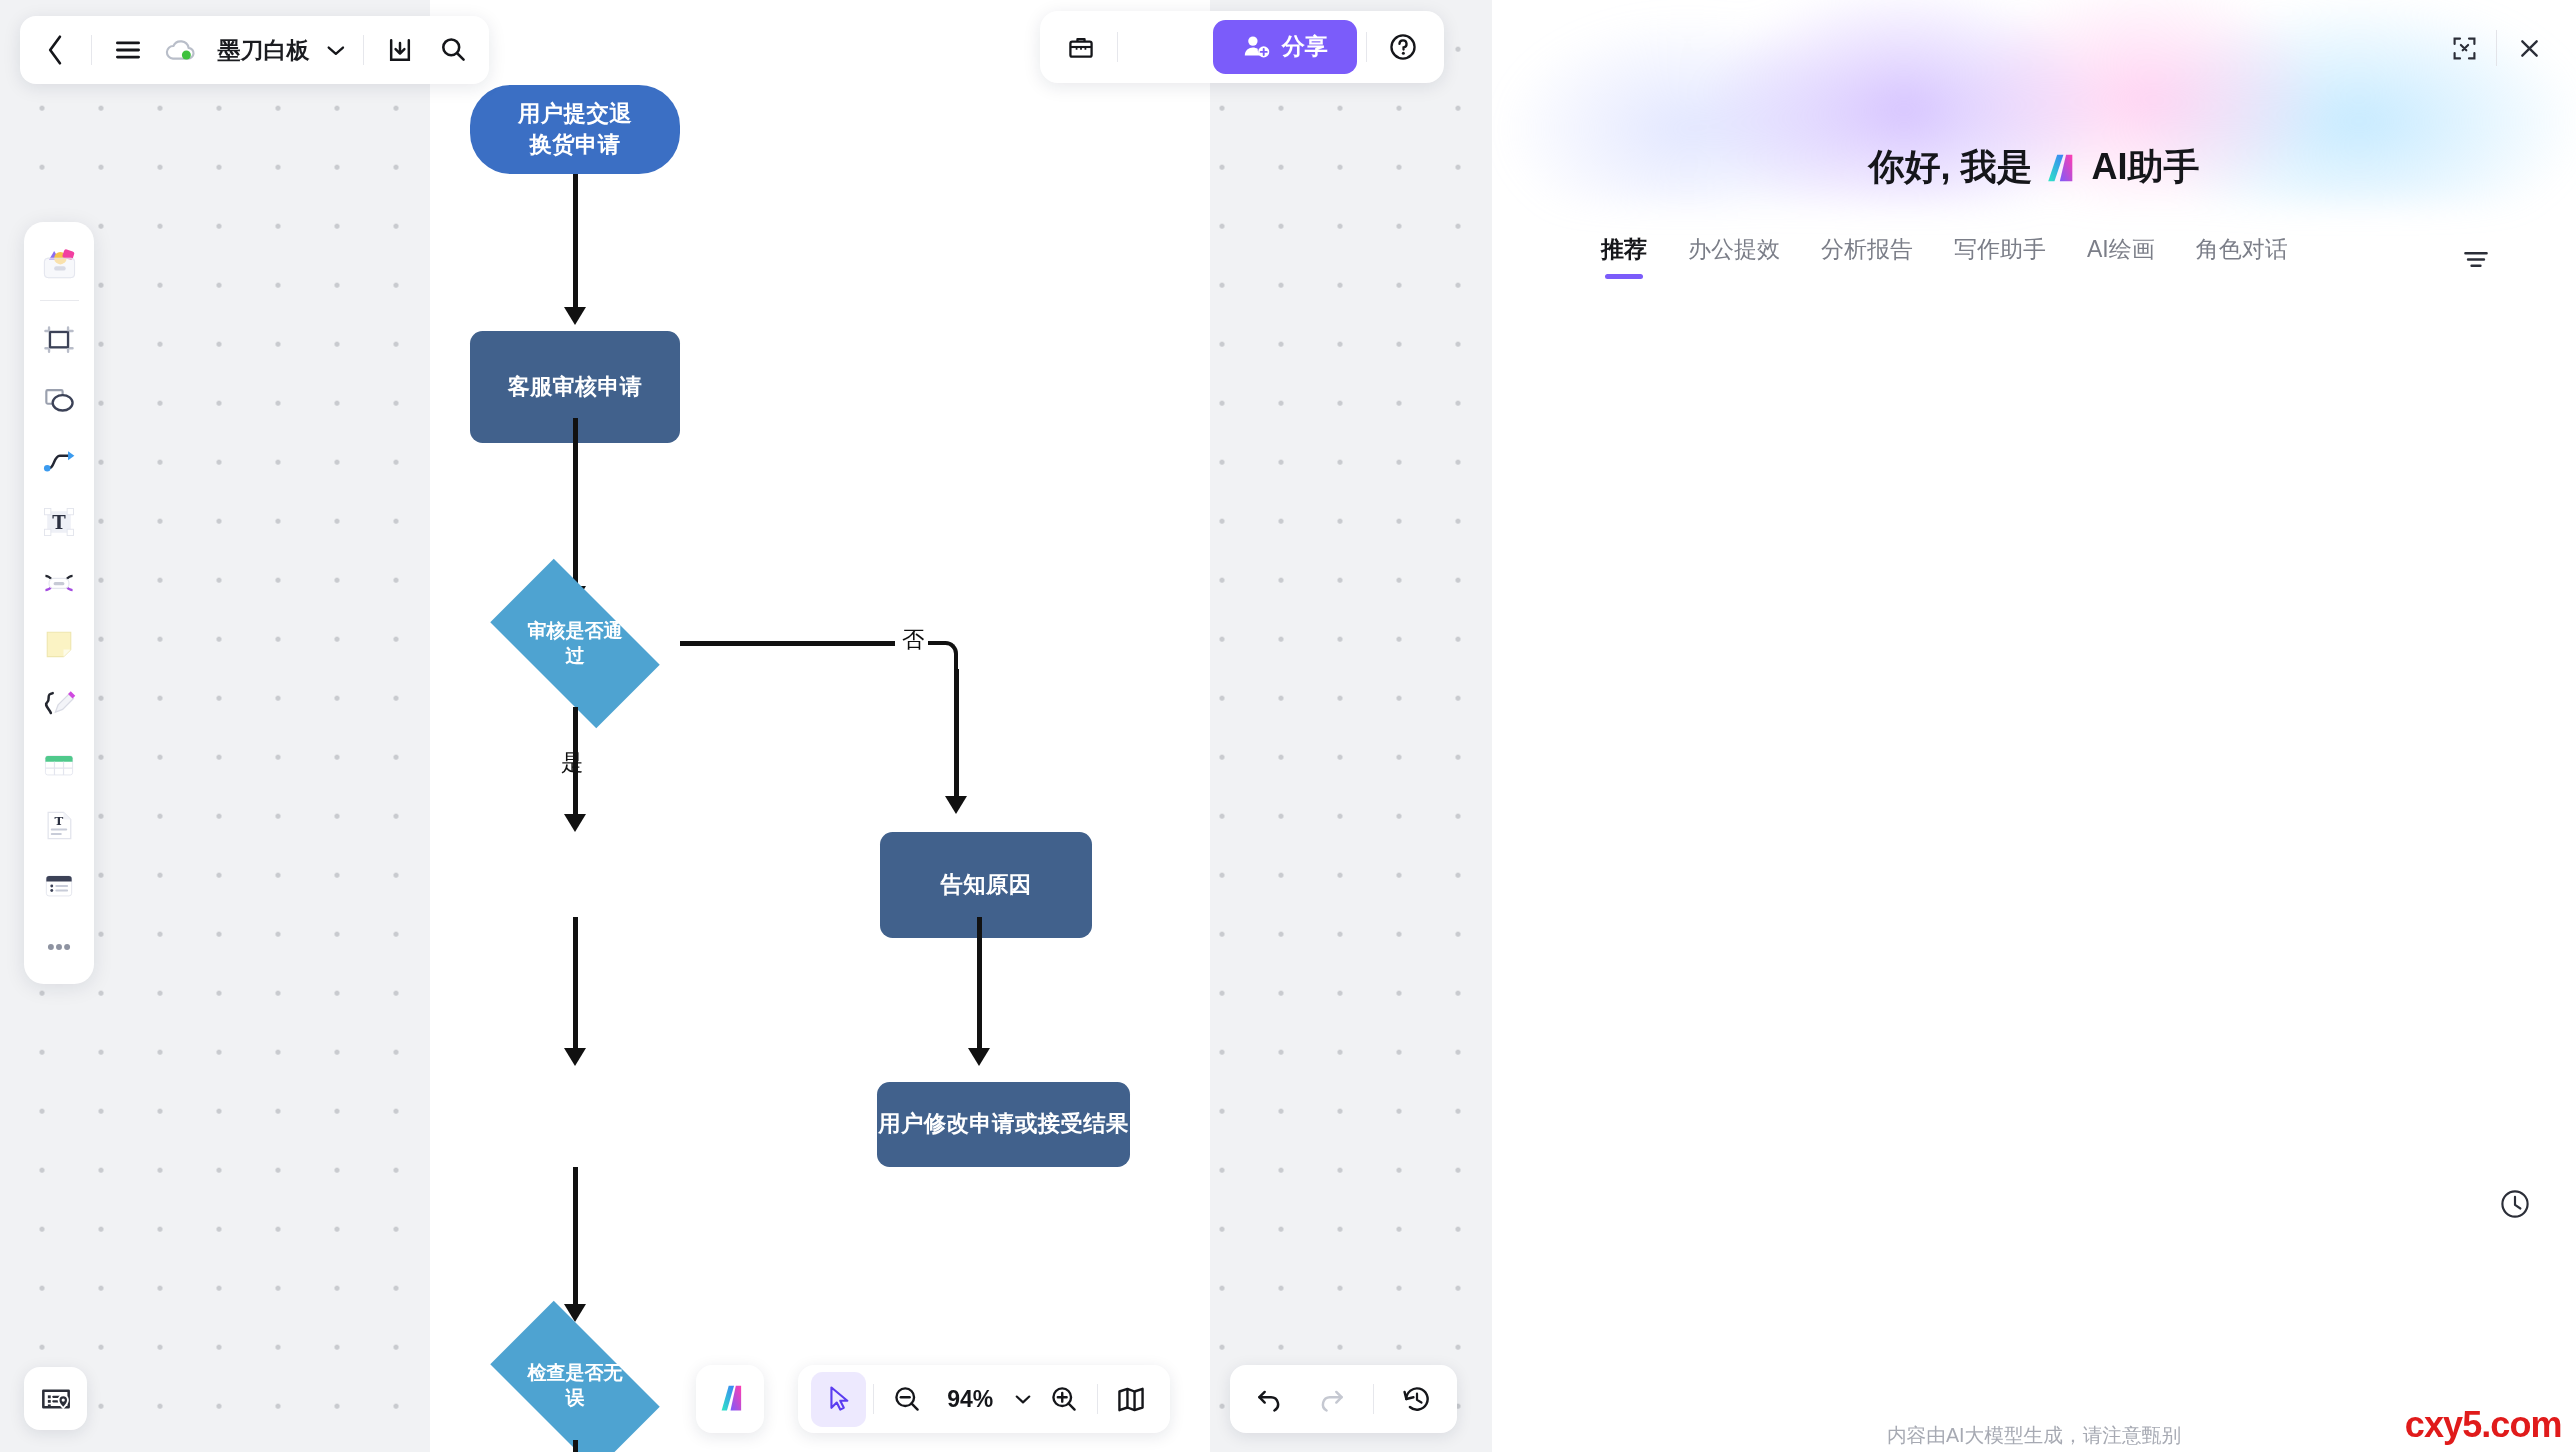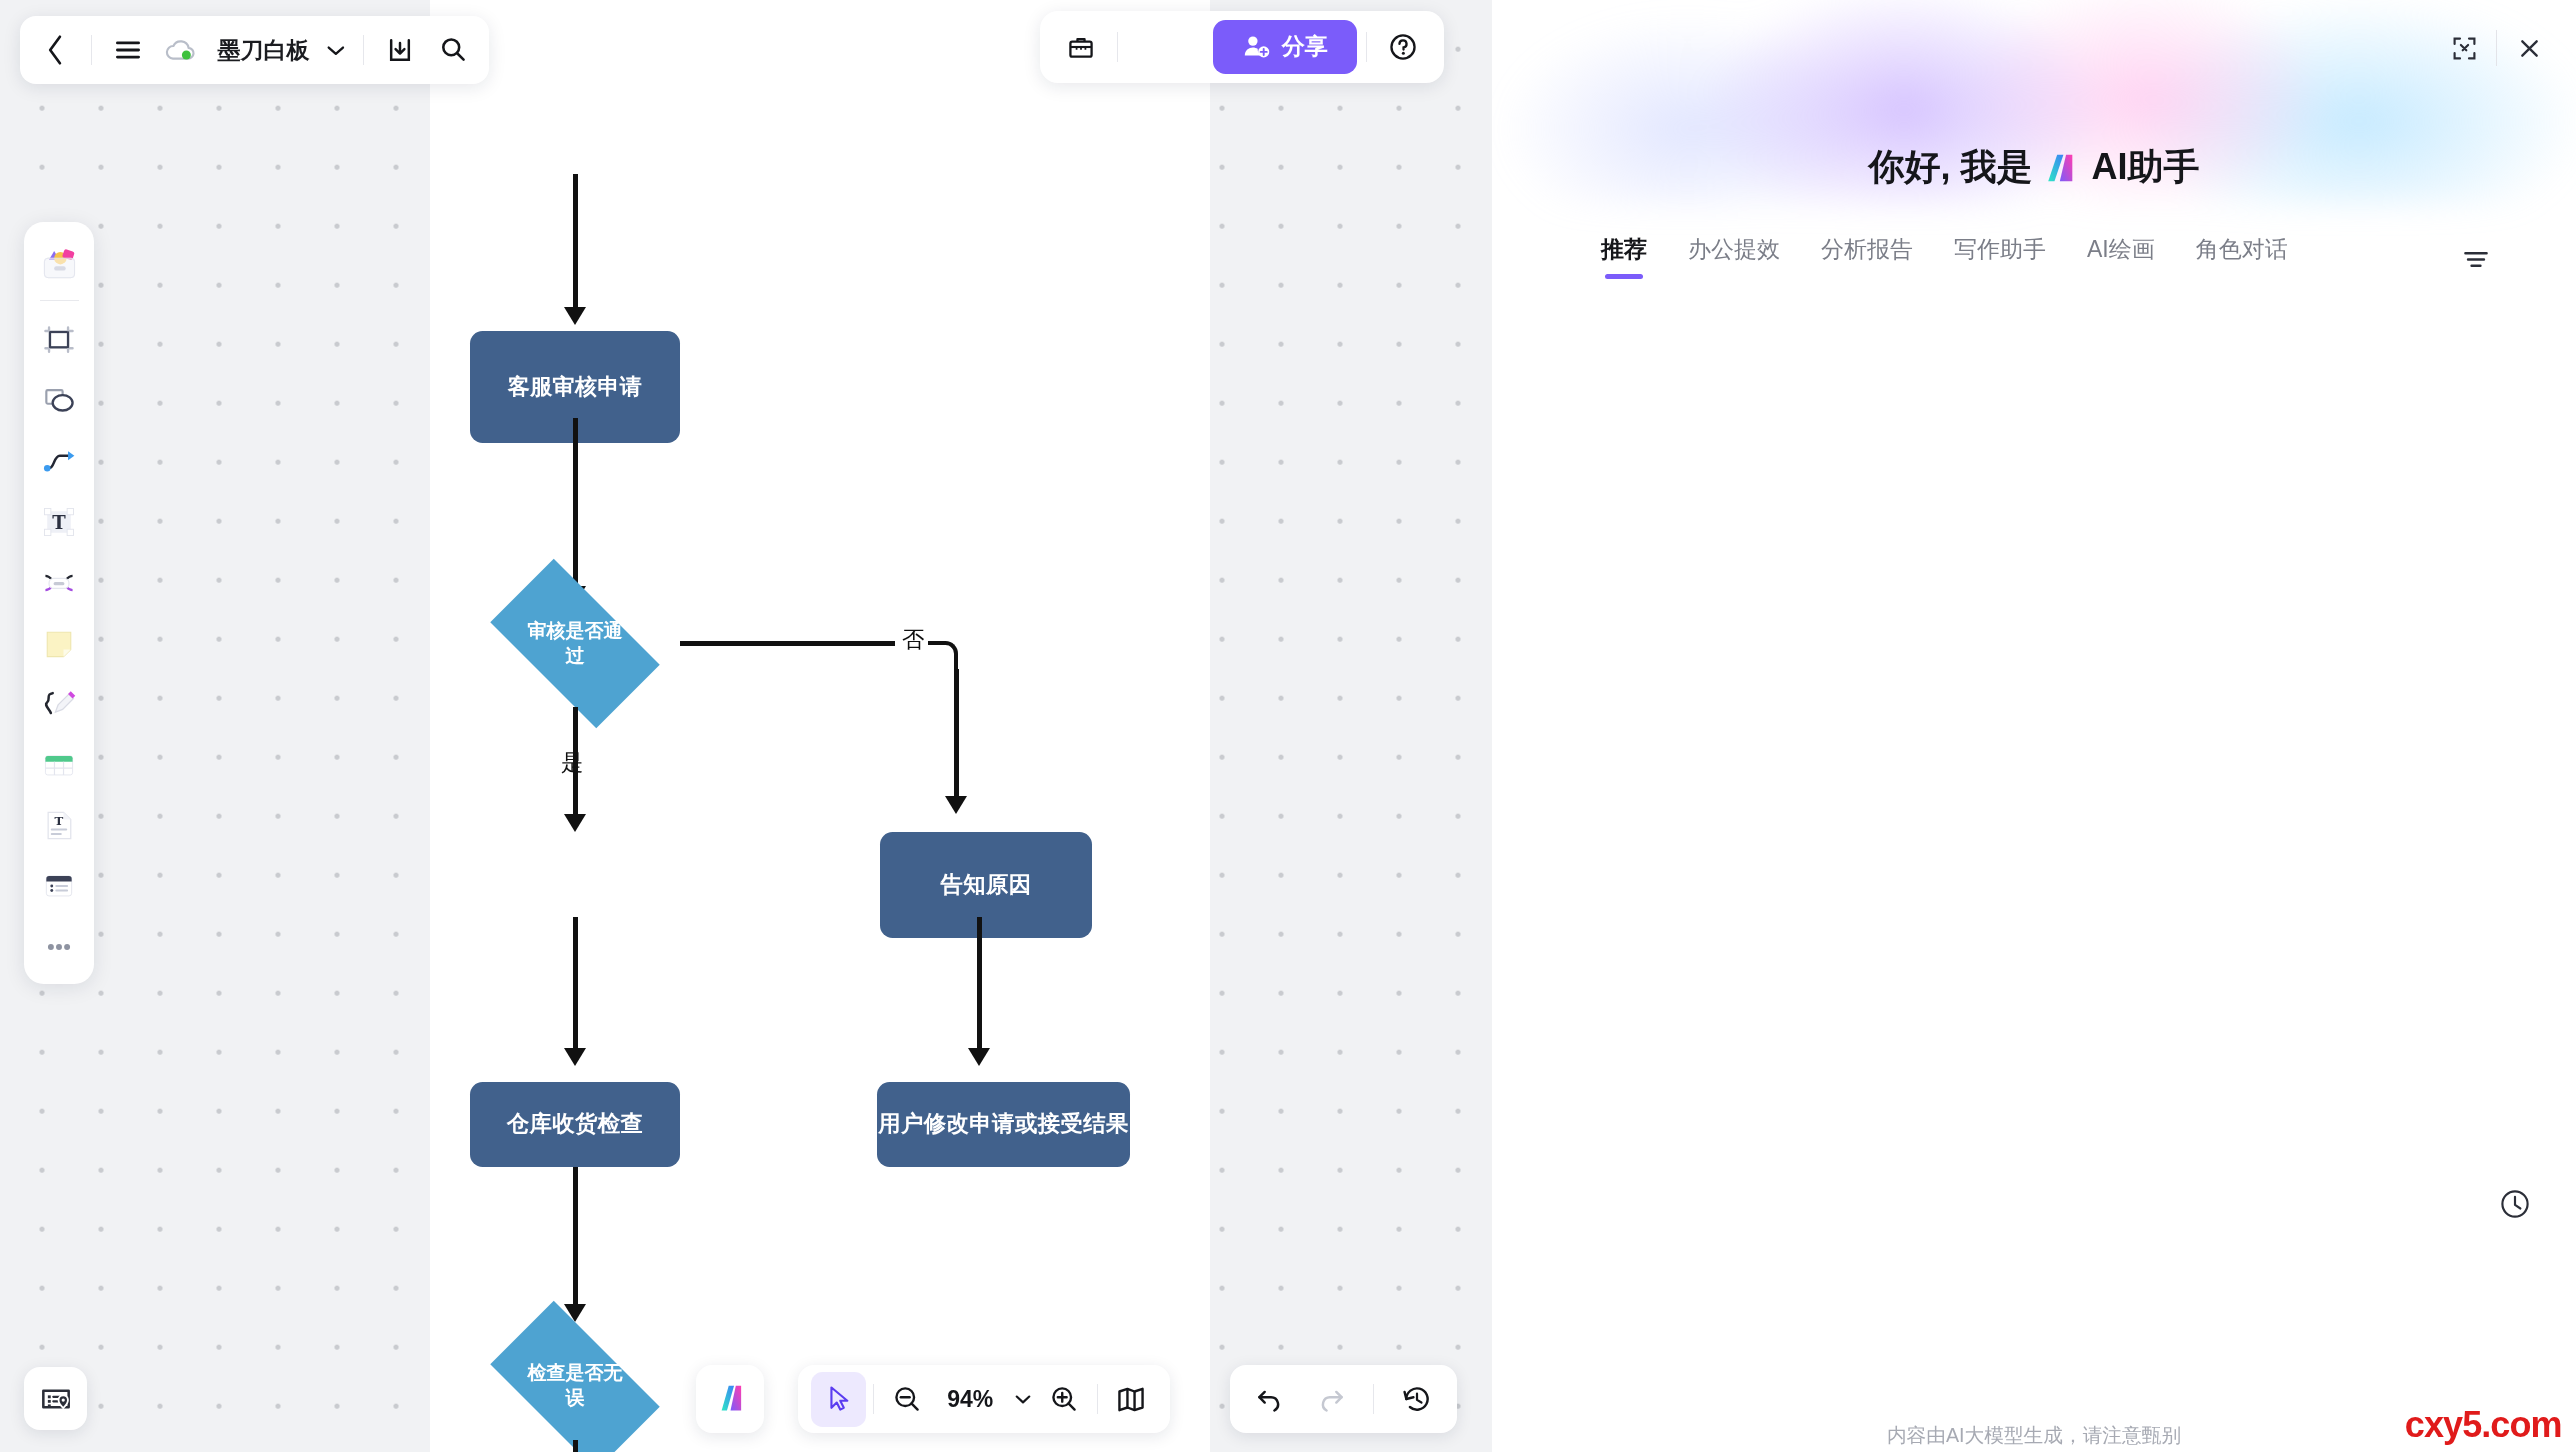--- a/index.html
+++ b/index.html
@@ -223,20 +223,24 @@
 </head>
 <body>
 
 <div id="root">
 
   <div id="canvas-area">
     <div id="page-sheet"></div>
 
     <div id="flow">
 
+      <div class="node node-start" style="left:40px; top:85px; width:210px; height:89px; font-size:22.4px;">
+        <span style="white-space:pre-line;">用户提交退
+换货申请</span>
+      </div>
       <div class="edge edge-v" style="left:143px; top:174px; height:139px;"></div>
       <div class="arrowhead" style="left:134px; top:307px;"></div>
 
       <div class="node node-proc" style="left:40px; top:331px; width:210px; height:112px; font-size:22px;">
         <span>客服审核申请</span>
       </div>
       <div class="edge edge-v" style="left:143px; top:418px; height:174px;"></div>
       <div class="arrowhead" style="left:134px; top:586px;"></div>
 
       <div class="node-dec-wrap" style="left:39px; top:580px; width:212px; height:127px;">
@@ -258,23 +262,20 @@
 
       <div class="node node-proc" style="left:450px; top:832px; width:212px; height:106px; font-size:22.4px;">
         <span>告知原因</span>
       </div>
 
       <div class="edge edge-v" style="left:143px; top:917px; height:139px;"></div>
       <div class="arrowhead" style="left:134px; top:1048px;"></div>
       <div class="edge edge-v" dataedge="" style="left:547px; top:917px; height:139px;"></div>
       <div class="arrowhead" style="left:538px; top:1048px;"></div>
 
-      <div class="node node-proc" style="left:40px; top:1082px; width:210px; height:85px; font-size:22.4px;">
-        <span>仓库收货检查</span>
-      </div>
 
       <div class="node node-proc" style="left:447px; top:1082px; width:253px; height:85px; font-size:22.4px;">
         <span>用户修改申请或接受结果</span>
       </div>
 
       <div class="edge edge-v" style="left:143px; top:1167px; height:143px;"></div>
       <div class="arrowhead" style="left:134px; top:1304px;"></div>
 
       <div class="node-dec-wrap" style="left:39px; top:1322px; width:212px; height:127px;">
         <div class="node-dec-shape"></div>

